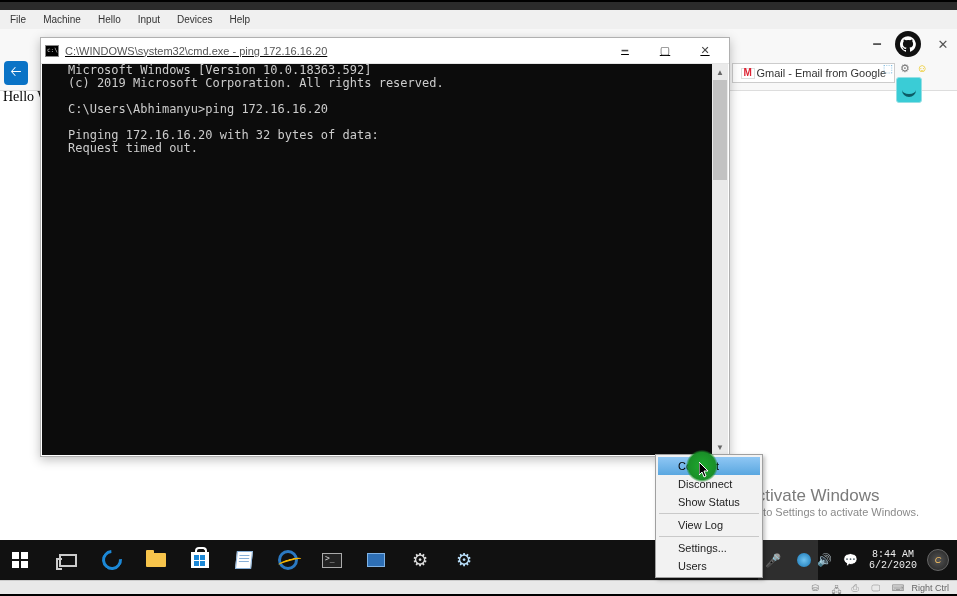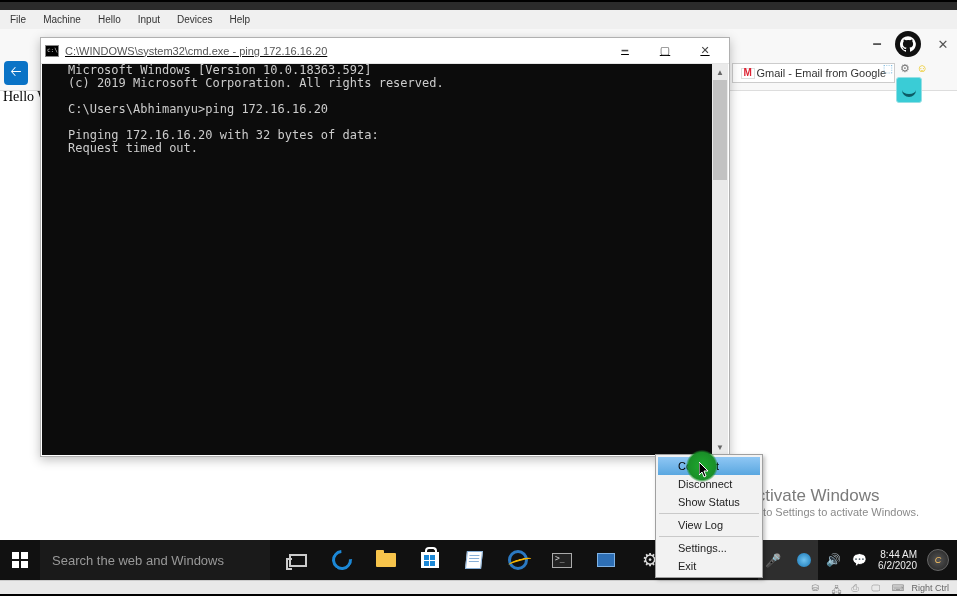--- a/index.html
+++ b/index.html
@@ -72,21 +72,21 @@
   .taskbar { position: absolute; left: 0; right: 0; bottom: 0; height: 40px; background: #111; display: flex; align-items: center; z-index: 40; }
   .start-btn { width: 40px; height: 40px; display: flex; align-items: center; justify-content: center; }
   .win-logo { width: 16px; height: 16px; position: relative; }
   .win-logo span { position: absolute; width: 7px; height: 7px; background: #fff; }
   .win-logo span:nth-child(1){top:0;left:0}.win-logo span:nth-child(2){top:0;right:0}.win-logo span:nth-child(3){bottom:0;left:0}.win-logo span:nth-child(4){bottom:0;right:0}
   .search-box { flex: 0 0 230px; height: 40px; background: #1a1a1a; display: flex; align-items: center; padding-left: 12px; color: #999; font-size: 13px; }
   .task-icons { display: flex; align-items: center; height: 40px; margin-left: 6px; gap: 0; }
   .task-icon { width: 44px; height: 40px; display: flex; align-items: center; justify-content: center; color: #fff; font-size: 18px; position: relative; }
   .tray { margin-left: auto; display: flex; align-items: center; gap: 10px; padding-right: 8px; color: #fff; font-size: 12px; }
   .tray-ic { width: 16px; height: 16px; display: flex; align-items: center; justify-content: center; font-size: 12px; color: #ddd; }
-  .clock { text-align: right; font-size: 10px; line-height: 11px; color: #eee; }
+  .clock { text-align: center; font-size: 10px; line-height: 11px; color: #eee; font-family: Liberation Mono, monospace; }
   .tray-badge { width: 22px; height: 22px; border-radius: 50%; background: radial-gradient(circle,#555,#222); border: 1px solid #666; display: flex; align-items: center; justify-content: center; font-size: 9px; color: #f8c060; font-style: italic; }
   
   .taskview-ic { border: 2px solid #ccc; width: 18px; height: 13px; position: relative; }
   .taskview-ic::after { content: ""; position: absolute; left: -5px; top: 2px; width: 4px; height: 8px; border: 2px solid #ccc; border-right: none; }
   
   .folder-ic { width: 20px; height: 14px; background: #f7c44b; border-radius: 1px; position: relative; }
   .folder-ic::before { content: ""; position: absolute; top: -3px; left: 0; width: 8px; height: 4px; background: #f7c44b; border-radius: 1px 1px 0 0; }
   
   .edge-ic { width: 20px; height: 20px; border-radius: 50%; border: 3px solid #1c88d6; border-top-color: transparent; transform: rotate(40deg); }
   .ie-ic { width: 20px; height: 20px; border-radius: 50%; border: 3px solid #2b79c2; position: relative; }
@@ -187,23 +187,20 @@
 
       <div class="taskbar">
         <div class="start-btn">
           <div class="win-logo">
               <span></span>
               <span></span>
               <span></span>
               <span></span>
             </div>
         </div>
-        <div class="search-box">
-          <span>Search the web and Windows</span>
-        </div>
         <div class="task-icons">
           <div class="task-icon">
               <span class="taskview-ic"></span>
             </div>
           <div class="task-icon">
               <span class="edge-ic"></span>
             </div>
           <div class="task-icon">
               <span class="folder-ic"></span>
             </div>
@@ -248,21 +245,21 @@
       </div>
 
       <div class="ctx-menu">
         <div class="ctx-item hl">Connect</div>
         <div class="ctx-item">Disconnect</div>
         <div class="ctx-item">Show Status</div>
         <div class="ctx-sep"></div>
         <div class="ctx-item">View Log</div>
         <div class="ctx-sep"></div>
         <div class="ctx-item">Settings...</div>
-        <div class="ctx-item">Exit</div>
+        <div class="ctx-item">Users</div>
       </div>
 
       <div class="cursor-dot"></div>
       <div class="cursor-arrow">
         <svg width="12" height="16" viewBox="0 0 12 16">
             <path d="M0 0 L0 13 L3 10 L5 15 L7 14 L5 9 L9 9 Z" fill="#000" stroke="#fff" stroke-width="1"></path>
           </svg>
       </div>
 
     </div>

